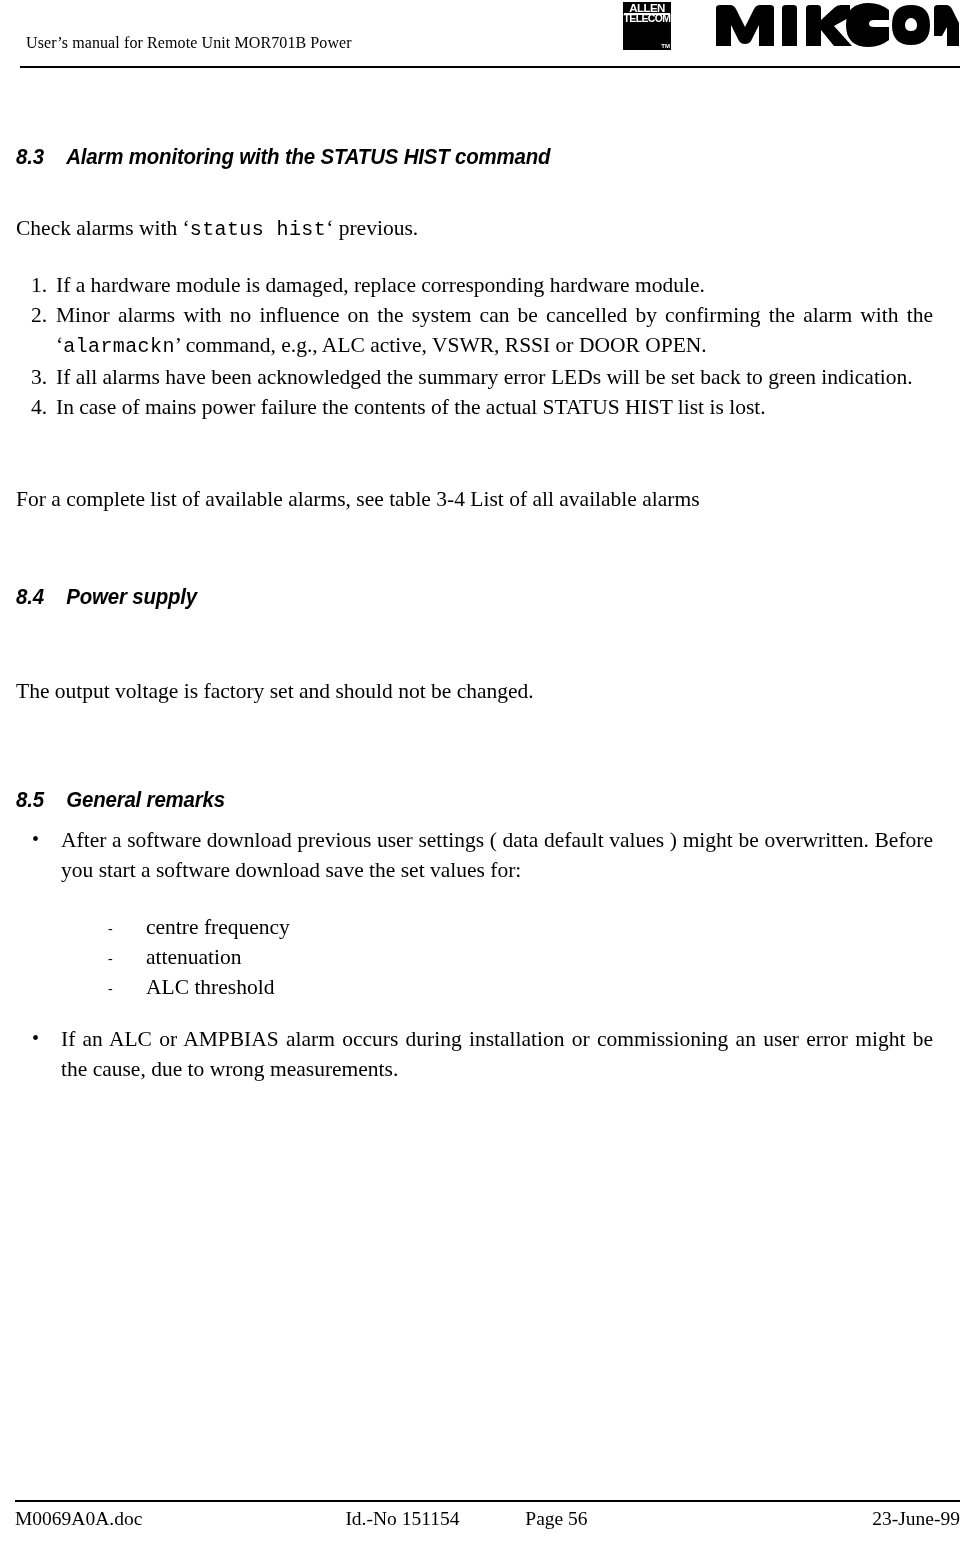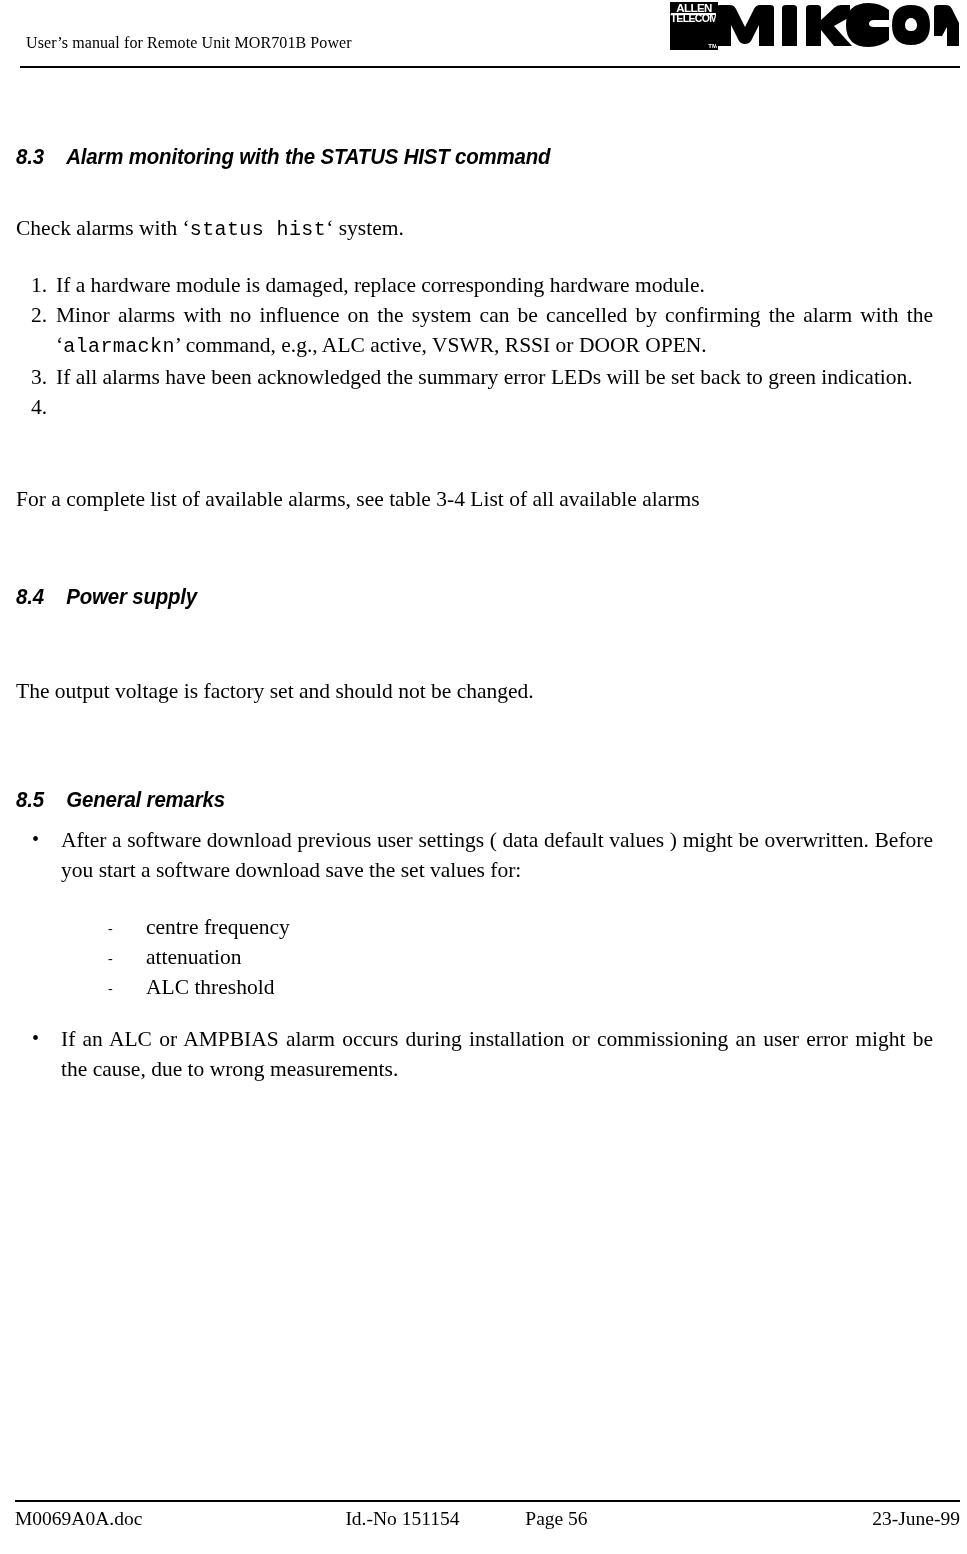--- a/index.html
+++ b/index.html
@@ -53,21 +53,20 @@
 
   
   .allen-logo {
     position: absolute;
     left: 623px;
     top: 2px;
     width: 48px;
     height: 48px;
     background: #000000;
     overflow: hidden;
-    margin-left: 47px;
   }
   .allen-line {
     position: absolute;
     left: 0;
     width: 48px;
     color: #ffffff;
     font-family: "Liberation Sans", "DejaVu Sans", sans-serif;
     font-weight: bold;
     text-align: center;
     letter-spacing: -0.6px;
@@ -284,36 +283,36 @@
     <div class="header-rule"></div>
   </div>
 
   <div class="blk pad" style="top:144px;">
     <h2 class="section-heading">
       <span class="heading-num">8.3</span><span>Alarm monitoring with the STATUS HIST command</span>
     </h2>
   </div>
 
   <div class="blk pad" style="top:213px;">
-    <p class="body-text"><span>Check alarms with ‘</span><span class="mono">status hist</span><span>‘ system.</span></p>
+    <p class="body-text"><span>Check alarms with ‘</span><span class="mono">status hist</span><span>‘ previous.</span></p>
   </div>
 
   <div class="blk pad" style="top:270px;">
     <ol class="num-list">
       <li>
         <span class="marker">1.</span><span>If a hardware module is damaged, replace corresponding hardware module.</span>
       </li>
       <li>
         <span class="marker">2.</span><span>Minor alarms with no influence on the system can be cancelled by confirming the alarm with the ‘</span><span class="mono">alarmackn</span><span>’ command, e.g., ALC active, VSWR, RSSI or DOOR OPEN.</span>
       </li>
       <li>
         <span class="marker">3.</span><span>If all alarms have been acknowledged the summary error LEDs will be set back to green indication.</span>
       </li>
       <li>
-        <span class="marker">4.</span>
+        <span class="marker">4.</span><span>In case of mains power failure the contents of the actual STATUS HIST list is lost.</span>
       </li>
     </ol>
   </div>
 
   <div class="blk pad" style="top:484px;">
     <p class="body-text">For a complete list of available alarms, see table 3-4 List of all available alarms</p>
   </div>
 
   <div class="blk pad" style="top:584px;">
     <h2 class="section-heading">

